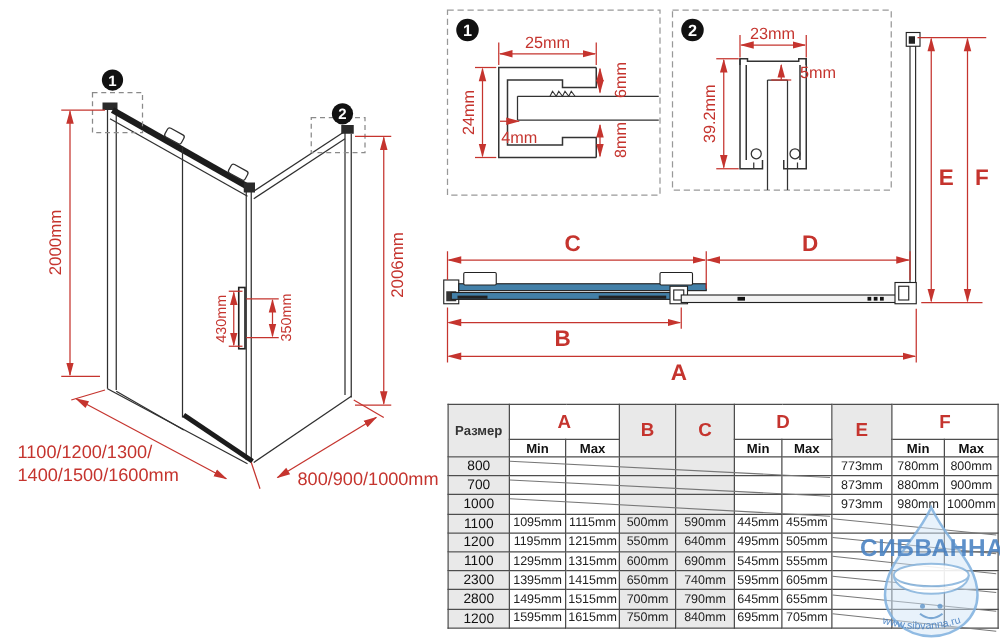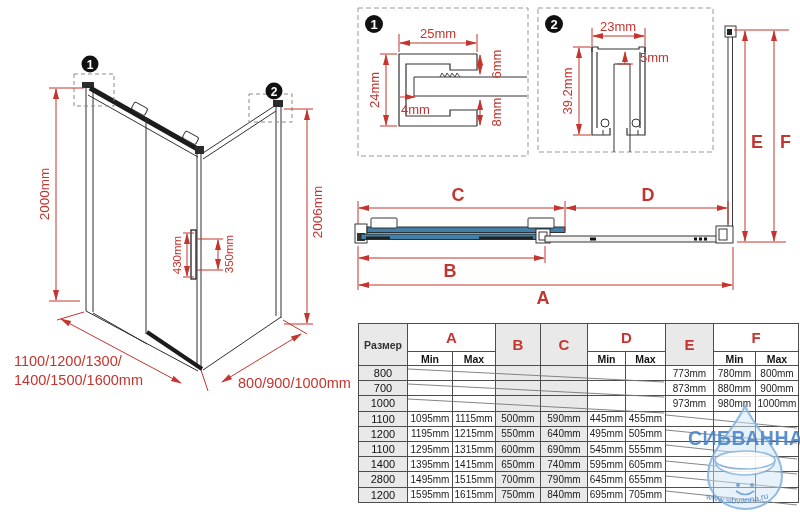--- a/index.html
+++ b/index.html
@@ -319,21 +319,21 @@
           <td>1315mm</td>
           <td class="g">600mm</td>
           <td class="g">690mm</td>
           <td>545mm</td>
           <td>555mm</td>
           <td></td>
           <td></td>
           <td></td>
         </tr>
         <tr>
-          <td class="g rl">1400</td>
+          <td class="g rl">2300</td>
           <td>1395mm</td>
           <td>1415mm</td>
           <td class="g">650mm</td>
           <td class="g">740mm</td>
           <td>595mm</td>
           <td>605mm</td>
           <td></td>
           <td></td>
           <td></td>
         </tr>

